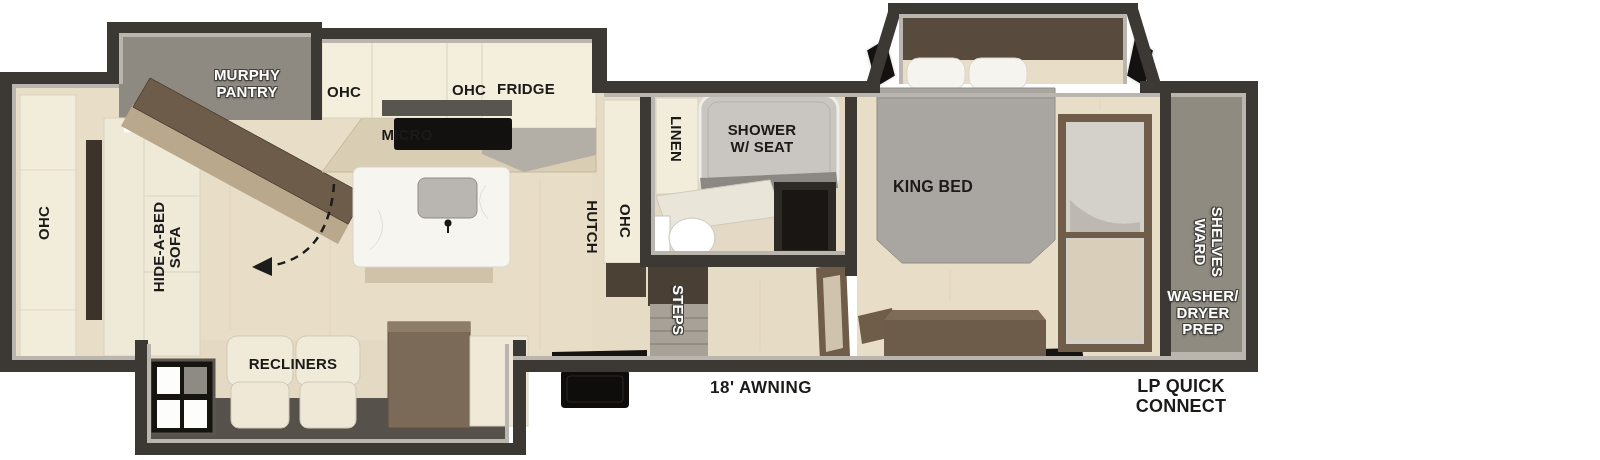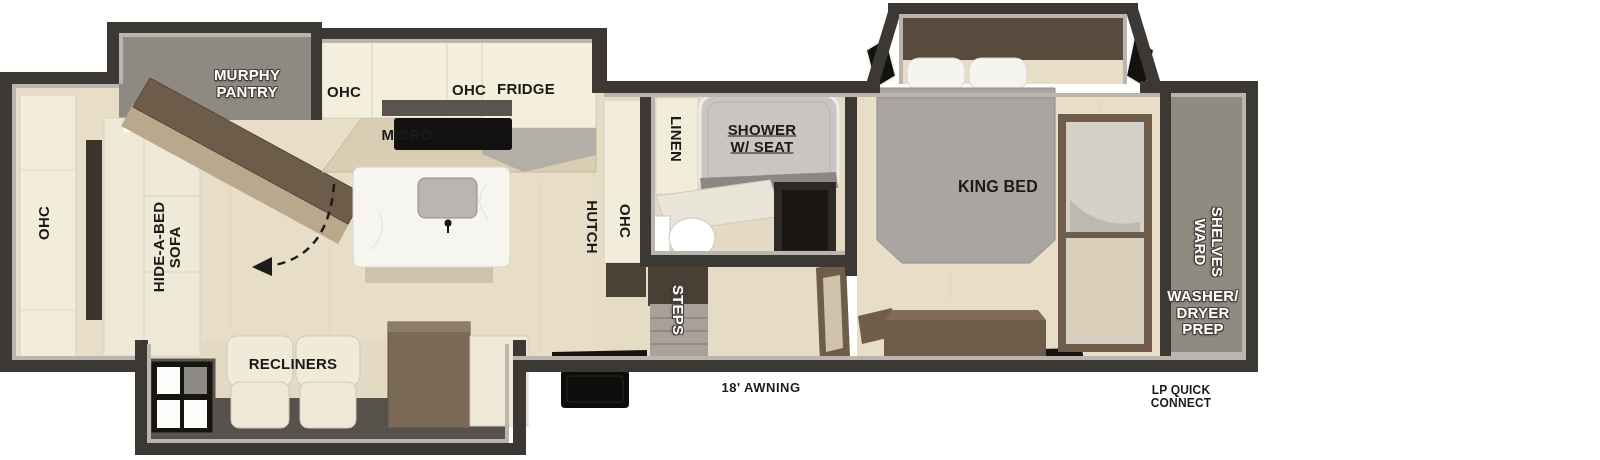--- a/index.html
+++ b/index.html
@@ -3,21 +3,21 @@
 <meta charset="utf-8">
 <style>
   html,body{margin:0;padding:0;background:#ffffff;}
   #stage{position:relative;width:1600px;height:460px;background:#ffffff;overflow:hidden;
          font-family:"Liberation Sans",sans-serif;}
   #plan-svg{position:absolute;left:0;top:0;}
   .lbl{position:absolute;transform:translate(-50%,-50%);
        font:700 15px "Liberation Sans",sans-serif;color:#1b1a18;
        white-space:pre-line;text-align:center;line-height:1.1;letter-spacing:.2px;}
   .lbl-big{font-size:16px;}
-  .lbl-awn{font-size:13px;letter-spacing:.5px;}
+  .lbl-awn{font-size:17px;letter-spacing:.5px;}
   .lbl-white{color:#ffffff;
        text-shadow:-1px -1px 0 #44403b,1px -1px 0 #44403b,-1px 1px 0 #44403b,
                     1px 1px 0 #44403b,0 2px 2px rgba(0,0,0,.35);}
   .lbl-vert{writing-mode:vertical-rl;}
   .lbl-vert-ccw{writing-mode:vertical-rl;transform:translate(-50%,-50%) rotate(180deg);}
 </style>
 </head>
 <body>
 
 <div id="stage">
@@ -234,26 +234,26 @@
 <div class="lbl" style="left:407px;top:91px;margin-top:44px;">MICRO</div>
 <div class="lbl" style="left:469px;top:90px;">OHC</div>
 <div class="lbl" style="left:526px;top:89px;text-align:center;">FRIDGE</div>
 <div class="lbl lbl-vert-ccw" style="left:44px;top:223px;">OHC</div>
 <div class="lbl lbl-vert-ccw" style="left:167px;top:247px;">HIDE-A-BED
 SOFA</div>
 <div class="lbl" style="left:293px;top:364px;">RECLINERS</div>
 <div class="lbl lbl-vert" style="left:592px;top:227px;">HUTCH</div>
 <div class="lbl lbl-vert" style="left:625px;top:221px;">OHC</div>
 <div class="lbl lbl-vert" style="left:676px;top:139px;">LINEN</div>
-<div class="lbl" style="left:762px;top:138px;text-decoration:underline;">SHOWER
+<div class="lbl" style="left:762px;top:138px;">SHOWER
 W/ SEAT</div>
-<div class="lbl lbl-big" style="left:998px;top:187px;">KING BED</div>
+<div class="lbl lbl-big" style="left:933px;top:187px;">KING BED</div>
 <div class="lbl lbl-vert lbl-white" style="left:678px;top:310px;">STEPS</div>
 <div class="lbl lbl-vert lbl-white" style="left:1208px;top:242px;">SHELVES
 WARD</div>
 <div class="lbl lbl-white" style="left:1203px;top:313px;">WASHER/
 DRYER
 PREP</div>
 <div class="lbl lbl-awn" style="left:761px;top:388px;">18' AWNING</div>
-<div class="lbl" style="left:1181px;top:397px;font-size:12px;">LP QUICK
+<div class="lbl" style="left:1181px;top:397px;font-size:18px;">LP QUICK
 CONNECT</div>
 
 </div>
 
 </body></html>

